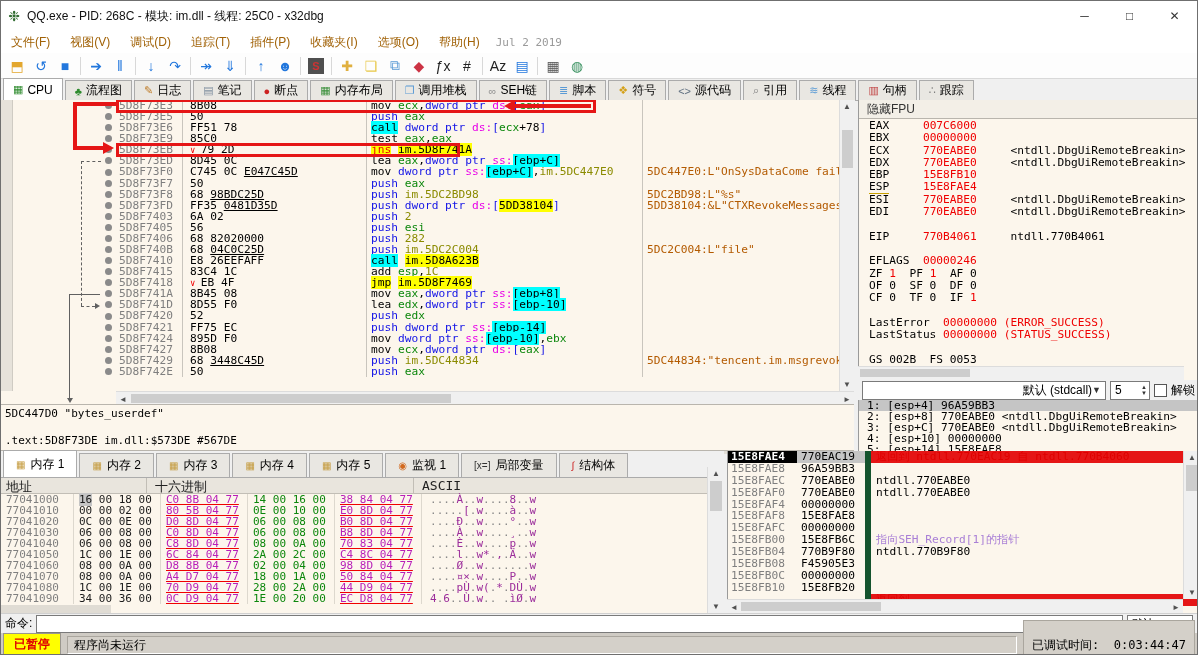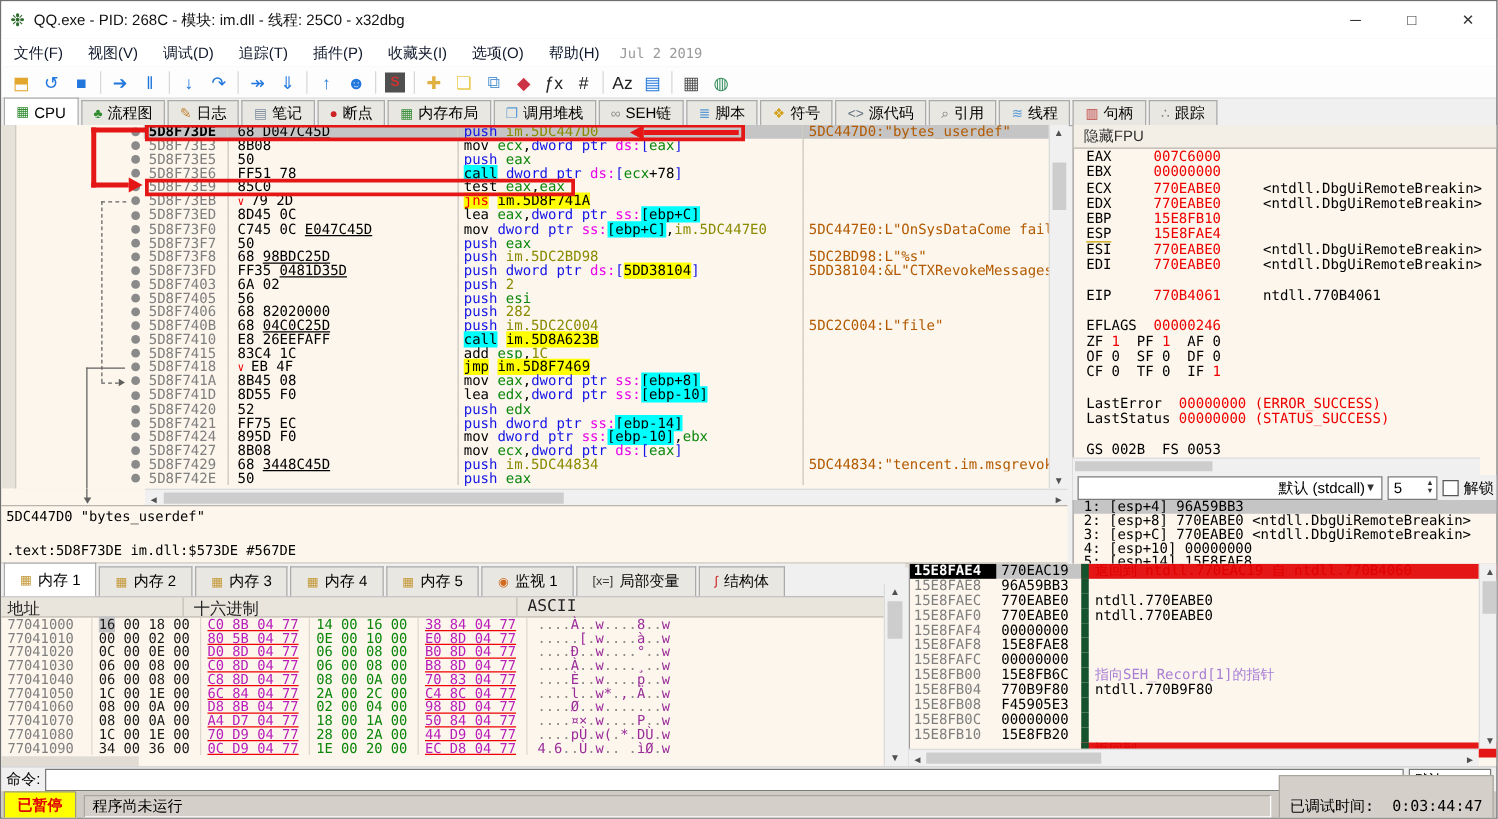--- a/index.html
+++ b/index.html
@@ -9,21 +9,21 @@
   .pre{white-space:pre;}
 
   
   #titlebar{position:absolute;left:0;top:0;width:100%;height:30px;background:#FFFFFF;border-bottom:1px solid #E4E4E4;display:flex;align-items:center;}
   #app-icon{width:26px;text-align:center;color:#2F6B2F;font-size:14px;}
   #title-text{flex:1;font-size:12px;color:#111;}
   .winbtn{width:45px;height:29px;display:flex;align-items:center;justify-content:center;color:#333;font-size:12px;}
 
   
   #menubar{position:absolute;left:0;top:30px;width:100%;height:22px;background:#FFFFFF;display:flex;align-items:center;border-bottom:1px solid #E8E8E8;}
-  .menu-item{padding:2px 10px;color:#0f172a;}
+  .menu-item{padding:2px 10px;color:#a16207;}
   #menu-date{color:#9A9A9A;font-family:"DejaVu Sans Mono",monospace;font-size:11px;margin-left:6px;}
 
   
   #toolbar{position:absolute;left:0;top:52px;width:100%;height:26px;background:#FDFDFD;border-bottom:1px solid #D9D9D9;display:flex;align-items:center;padding-left:4px;box-sizing:border-box;}
   .tbtn{width:24px;height:22px;display:flex;align-items:center;justify-content:center;font-size:14px;}
   .tsep{width:1px;height:18px;background:#D8D8D8;margin:0 3px;}
   .sblock{width:16px;height:16px;background:#4F4F4F;color:#C33;font-weight:bold;font-size:11px;display:flex;align-items:center;justify-content:center;}
 
   
   #tabbar{position:absolute;left:0;top:78px;width:100%;height:21px;background:#F0F0F0;border-bottom:1px solid #ABABAB;display:flex;align-items:flex-end;}
@@ -252,21 +252,20 @@
       </span>
       <span class="vtab">
         <span class="ticon" style="color: rgb(128, 128, 128);">∴</span>
         <span>跟踪</span>
       </span>
     </div>
 
   <div id="disasm">
     <div id="disasm-left-strip"></div>
     <div id="dasm-rows">
-        <div class="mono pre drow sel"><div class="c-gut"><span class="dot"></span></div><div class="c-addr">5D8F73DE</div><div class="c-bytes"><span class="tk-k">68 </span><span class="tk-k tk-u">D047C45D</span></div><div class="c-instr"><span class="tk-b">push </span><span class="tk-n">im.5DC447D0</span></div><div class="c-com">5DC447D0:"bytes_userdef"</div></div>
         <div class="mono pre drow"><div class="c-gut"><span class="dot"></span></div><div class="c-addr">5D8F73E3</div><div class="c-bytes"><span class="tk-k">8B08</span></div><div class="c-instr"><span class="tk-k">mov </span><span class="tk-g">ecx</span><span class="tk-k">,</span><span class="tk-b">dword ptr </span><span class="tk-m">ds:</span><span class="tk-b">[</span><span class="tk-g">eax</span><span class="tk-b">]</span></div><div class="c-com"></div></div>
         <div class="mono pre drow"><div class="c-gut"><span class="dot"></span></div><div class="c-addr">5D8F73E5</div><div class="c-bytes"><span class="tk-k">50</span></div><div class="c-instr"><span class="tk-b">push </span><span class="tk-g">eax</span></div><div class="c-com"></div></div>
         <div class="mono pre drow"><div class="c-gut"><span class="dot"></span></div><div class="c-addr">5D8F73E6</div><div class="c-bytes"><span class="tk-k">FF51 78</span></div><div class="c-instr"><span class="tk-cy">call</span><span class="tk-k"> </span><span class="tk-b">dword ptr </span><span class="tk-m">ds:</span><span class="tk-b">[</span><span class="tk-g">ecx</span><span class="tk-k">+78</span><span class="tk-b">]</span></div><div class="c-com"></div></div>
         <div class="mono pre drow"><div class="c-gut"><span class="dot"></span></div><div class="c-addr">5D8F73E9</div><div class="c-bytes"><span class="tk-k">85C0</span></div><div class="c-instr"><span class="tk-k">test </span><span class="tk-g">eax</span><span class="tk-k">,</span><span class="tk-g">eax</span></div><div class="c-com"></div></div>
         <div class="mono pre drow"><div class="c-gut"><span class="dot"></span></div><div class="c-addr">5D8F73EB</div><div class="c-bytes"><span class="tk-jv">∨ </span><span class="tk-k">79 2D</span></div><div class="c-instr"><span class="tk-yr">jns</span><span class="tk-k"> </span><span class="tk-yb">im.5D8F741A</span></div><div class="c-com"></div></div>
         <div class="mono pre drow"><div class="c-gut"><span class="dot"></span></div><div class="c-addr">5D8F73ED</div><div class="c-bytes"><span class="tk-k">8D45 0C</span></div><div class="c-instr"><span class="tk-k">lea </span><span class="tk-g">eax</span><span class="tk-k">,</span><span class="tk-b">dword ptr </span><span class="tk-m">ss:</span><span class="tk-cy">[ebp+C]</span></div><div class="c-com"></div></div>
         <div class="mono pre drow"><div class="c-gut"><span class="dot"></span></div><div class="c-addr">5D8F73F0</div><div class="c-bytes"><span class="tk-k">C745 0C </span><span class="tk-k tk-u">E047C45D</span></div><div class="c-instr"><span class="tk-k">mov </span><span class="tk-b">dword ptr </span><span class="tk-m">ss:</span><span class="tk-cy">[ebp+C]</span><span class="tk-k">,</span><span class="tk-n">im.5DC447E0</span></div><div class="c-com">5DC447E0:L"OnSysDataCome fail</div></div>
         <div class="mono pre drow"><div class="c-gut"><span class="dot"></span></div><div class="c-addr">5D8F73F7</div><div class="c-bytes"><span class="tk-k">50</span></div><div class="c-instr"><span class="tk-b">push </span><span class="tk-g">eax</span></div><div class="c-com"></div></div>
         <div class="mono pre drow"><div class="c-gut"><span class="dot"></span></div><div class="c-addr">5D8F73F8</div><div class="c-bytes"><span class="tk-k">68 </span><span class="tk-k tk-u">98BDC25D</span></div><div class="c-instr"><span class="tk-b">push </span><span class="tk-n">im.5DC2BD98</span></div><div class="c-com">5DC2BD98:L"%s"</div></div>
         <div class="mono pre drow"><div class="c-gut"><span class="dot"></span></div><div class="c-addr">5D8F73FD</div><div class="c-bytes"><span class="tk-k">FF35 </span><span class="tk-k tk-u">0481D35D</span></div><div class="c-instr"><span class="tk-b">push </span><span class="tk-b">dword ptr </span><span class="tk-m">ds:</span><span class="tk-b">[</span><span class="tk-yb">5DD38104</span><span class="tk-b">]</span></div><div class="c-com">5DD38104:&amp;L"CTXRevokeMessages</div></div>

